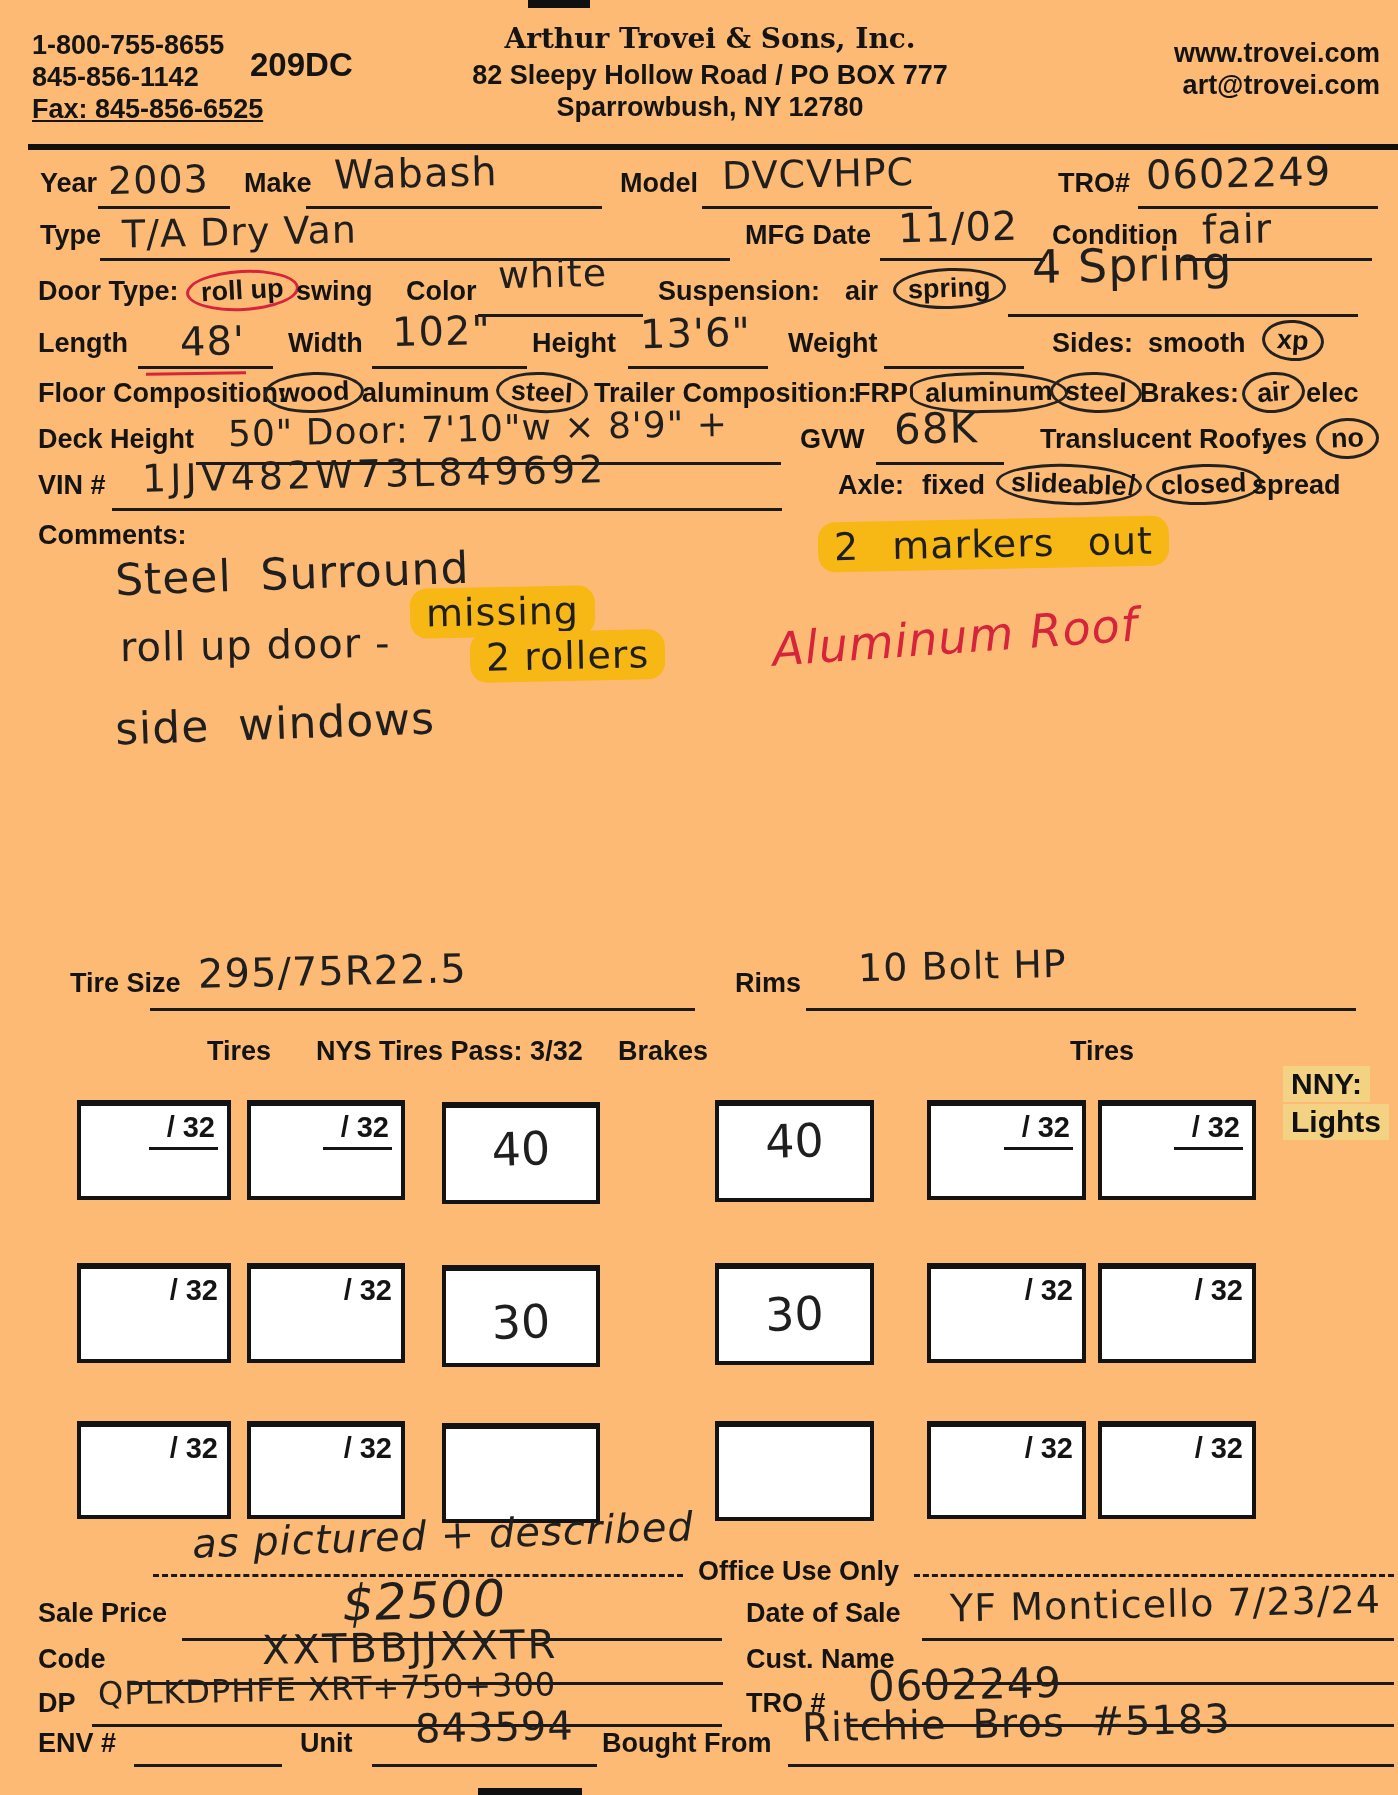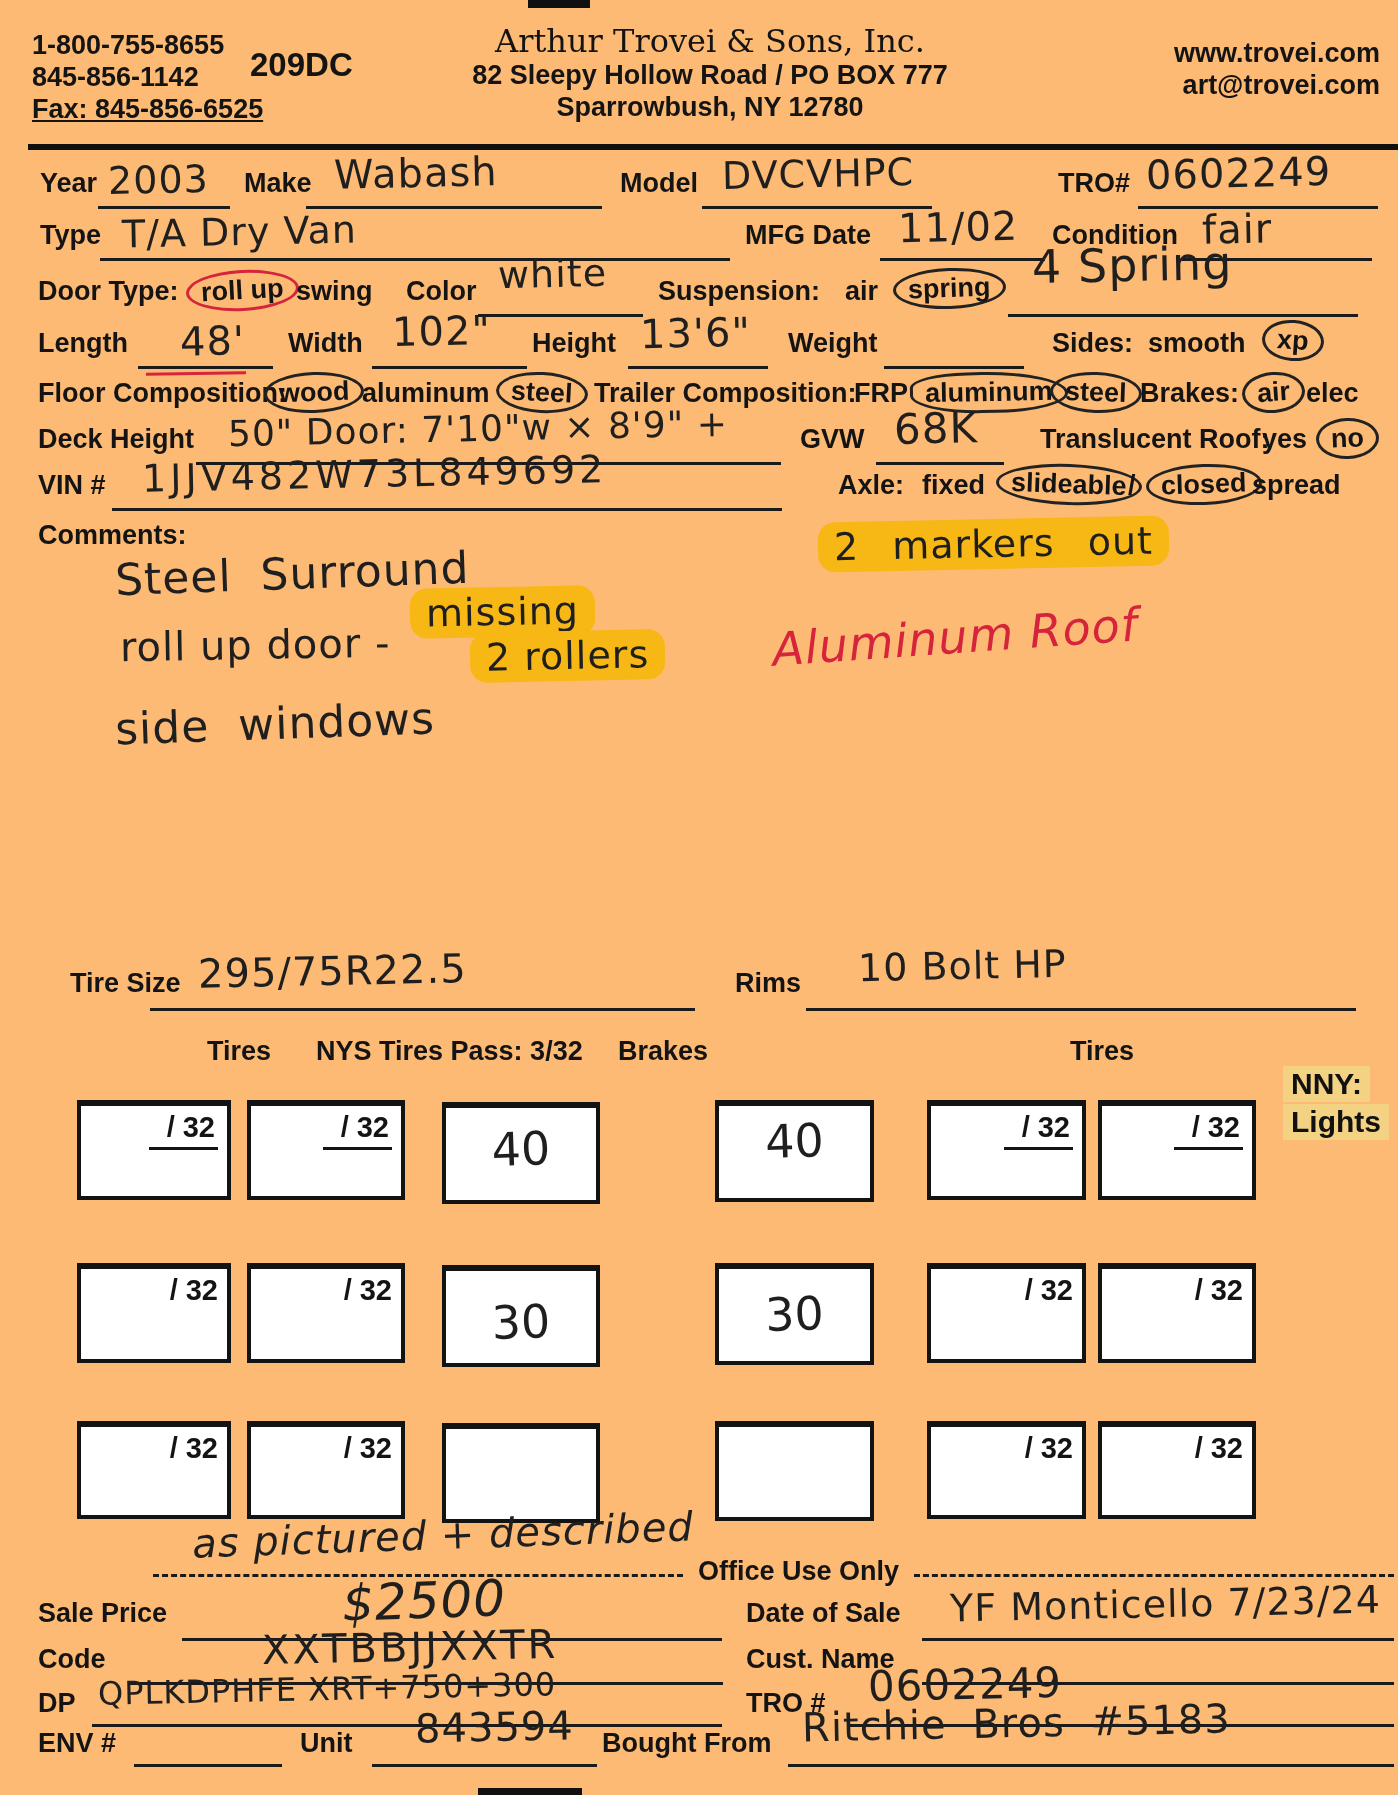--- a/index.html
+++ b/index.html
@@ -32,21 +32,21 @@
 
 <div class="page">
 
   <div class="rule" style="left:528px;top:0;width:62px;height:8px;"></div>
   <div class="rule" style="left:478px;top:1788px;width:104px;height:7px;"></div>
 
   <div class="hdr" style="left:32px;top:30px;">1-800-755-8655</div>
   <div class="hdr" style="left:32px;top:62px;">845-856-1142</div>
   <div class="hdr" style="left:32px;top:94px;text-decoration:underline;">Fax: 845-856-6525</div>
   <div class="hdr" style="left:250px;top:46px;font-size:33px;font-weight:700;">209DC</div>
-  <div class="hdr serif" style="left:710px;top:22px;transform:translateX(-50%);font-size:32px;font-weight:400;">Arthur Trovei &amp; Sons, Inc.</div>
+  <div class="hdr serif" style="left:710px;top:22px;transform:translateX(-50%);font-size:28px;font-weight:700;">Arthur Trovei &amp; Sons, Inc.</div>
   <div class="hdr" style="left:710px;top:60px;transform:translateX(-50%);font-size:27px;">82 Sleepy Hollow Road / PO BOX 777</div>
   <div class="hdr" style="left:710px;top:92px;transform:translateX(-50%);font-size:27px;">Sparrowbush, NY 12780</div>
   <div class="hdr" style="right:18px;top:38px;">www.trovei.com</div>
   <div class="hdr" style="right:18px;top:70px;text-align:center;">art@trovei.com</div>
   <div class="rule" style="left:28px;top:144px;width:1370px;height:6px;"></div>
 
   <div class="lbl" style="left:40px;top:168px;">Year</div>
   <div class="line" style="left:98px;top:206px;width:132px;"></div>
   <div class="hw" style="left:108px;top:158px;font-size:38px;">2003</div>
   <div class="lbl" style="left:244px;top:168px;">Make</div>

